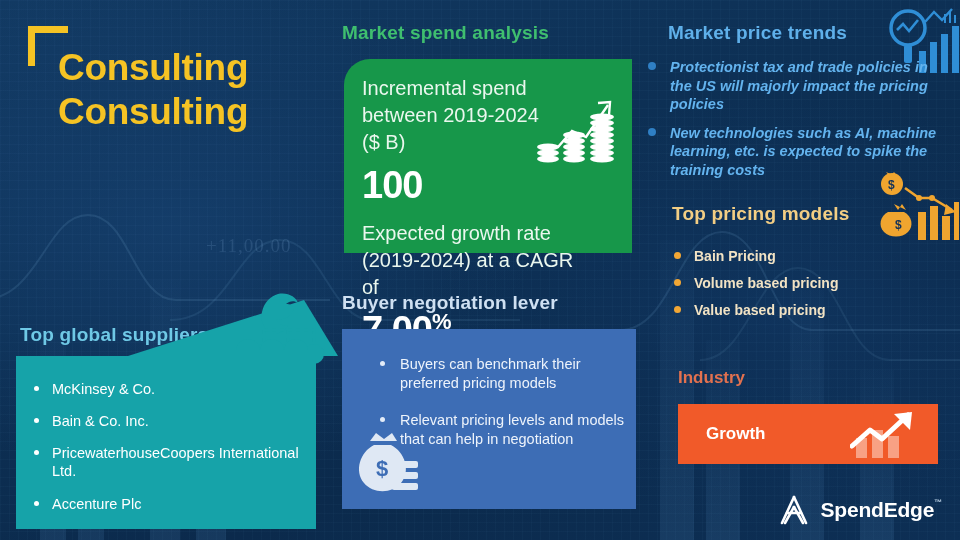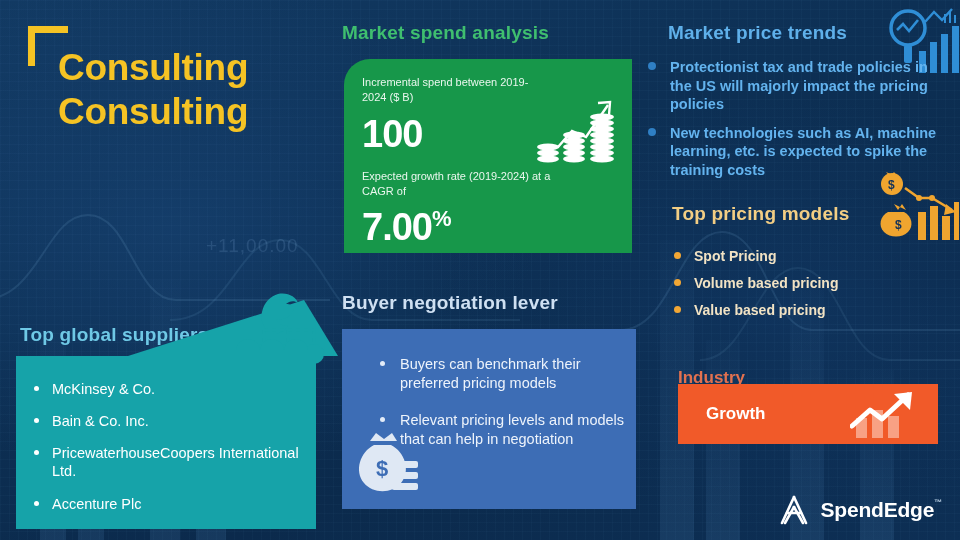--- a/index.html
+++ b/index.html
@@ -29,21 +29,21 @@
     opacity: .85;
   }
   .bg-bar {
     position: absolute; bottom: 0;
     background: linear-gradient(to top, rgba(98,160,215,0.13), rgba(98,160,215,0.02));
   }
   .bg-ticker {
     position: absolute;
     color: rgba(150,195,235,0.16);
     font-size: 19px; letter-spacing: 1px;
-    font-family: Liberation Sans, sans-serif;
+    font-family: Liberation Serif, serif;
     white-space: nowrap;
   }
 
   
   #corner-bracket {
     position: absolute; left: 28px; top: 26px;
     width: 40px; height: 40px;
     border-left: 7px solid #f5c324;
     border-top: 7px solid #f5c324;
   }
@@ -65,28 +65,28 @@
 
   
   #green-card {
     position: absolute; left: 344px; top: 59px;
     width: 288px; height: 194px;
     background: #17974a;
     border-top-left-radius: 26px;
     color: #ffffff;
     padding: 16px 18px 0 18px;
   }
-  .g-label { font-size: 11px; line-height: 1.35; color: #eaf7ee; }
+  .g-label { font-size: 20px; line-height: 1.35; color: #eaf7ee; }
   .g-big { font-size: 38px; font-weight: bold; line-height: 1; letter-spacing: -1px; }
   .g-big .pct { font-size: 22px; font-weight: bold; vertical-align: 14px; }
   #coins-icon { position: absolute; right: 14px; top: 28px; }
 
   
   #price-trends-list {
-    position: absolute; left: 648px; top: 58px; width: 300px;
+    position: absolute; left: 648px; top: 58px; width: 300px; font-style: italic;
   }
   .trend-item {
     position: relative;
     padding-left: 22px;
     margin-bottom: 10px;
     color: #63b3ee;
     font-size: 14.5px; font-weight: bold; line-height: 1.28;
   }
   .trend-item .dot {
     position: absolute; left: 0; top: 4px;
@@ -105,21 +105,21 @@
     position: absolute; left: 2px; top: 4px;
     width: 7px; height: 7px; border-radius: 50%;
     background: #f2a735;
   }
 
   #industry-label {
     position: absolute; left: 678px; top: 368px;
     color: #e2714f; font-size: 17px; font-weight: bold;
   }
   #growth-bar {
-    position: absolute; left: 678px; top: 384px;
+    position: absolute; left: 678px; top: 404px;
     width: 260px; height: 60px;
     background: #f15a29;
     display: flex; align-items: center;
   }
   #growth-label {
     color: #ffffff; font-size: 17px; font-weight: bold;
     margin-left: 28px;
   }
   #growth-icon { position: absolute; right: 14px; top: 6px; }
 
@@ -293,21 +293,21 @@
     <g fill="#f0a52f">
       <circle cx="45" cy="30" r="3"></circle>
         <circle cx="58" cy="30" r="3"></circle>
       <path d="M72 36 L82 44 L70 47 z"></path>
     </g>
   </svg>
 
   <div id="pricing-models-list">
     <div class="pm-item">
       <span class="dot"></span>
-      <span>Spot Pricing</span>
+      <span>Bain Pricing</span>
     </div>
     <div class="pm-item">
       <span class="dot"></span>
       <span>Volume based pricing</span>
     </div>
     <div class="pm-item">
       <span class="dot"></span>
       <span>Value based pricing</span>
     </div>
   </div>

